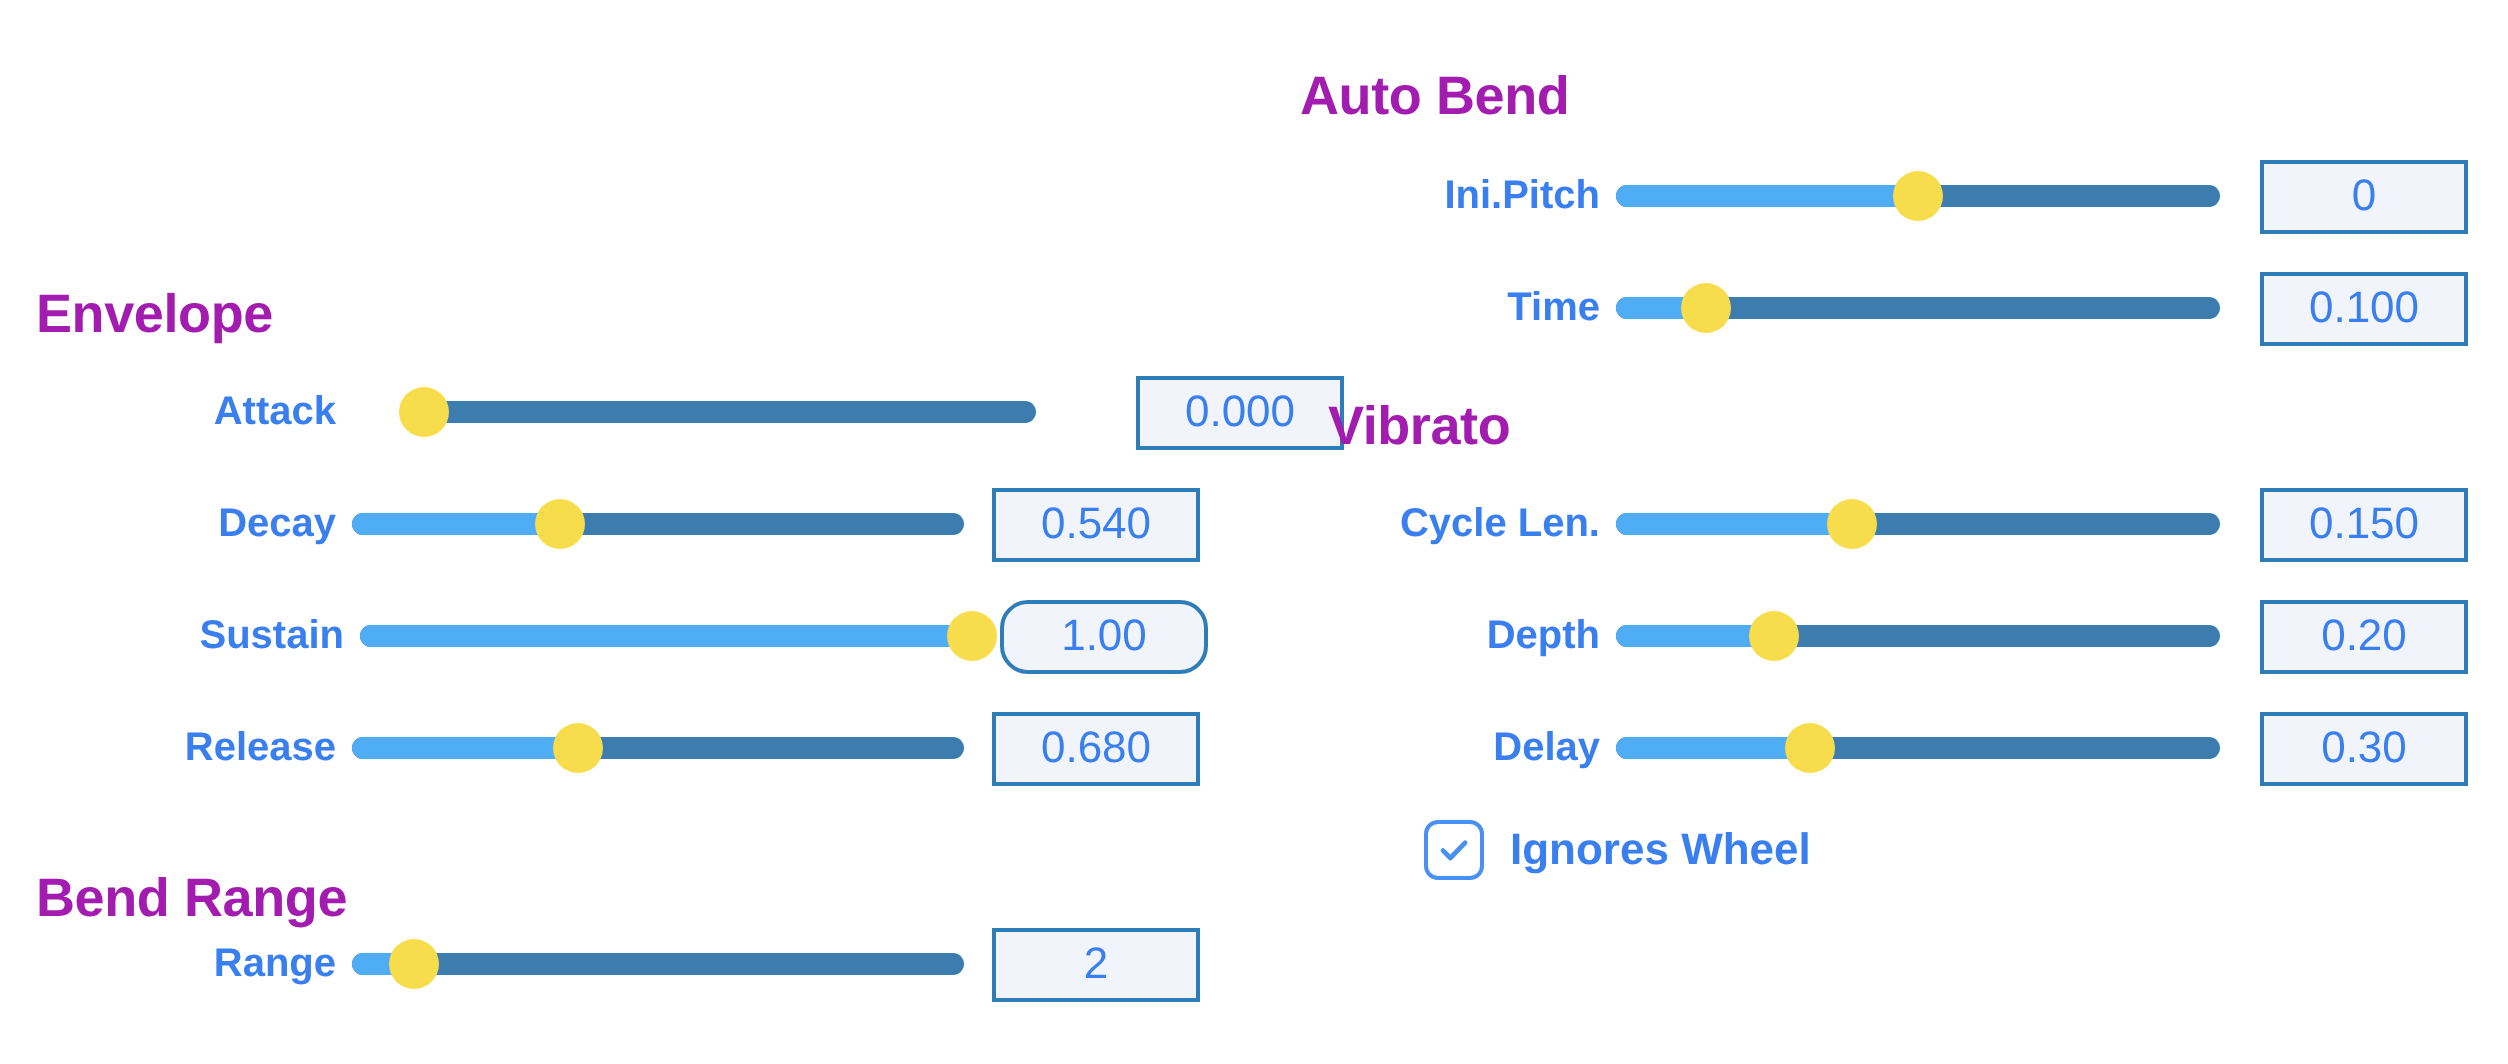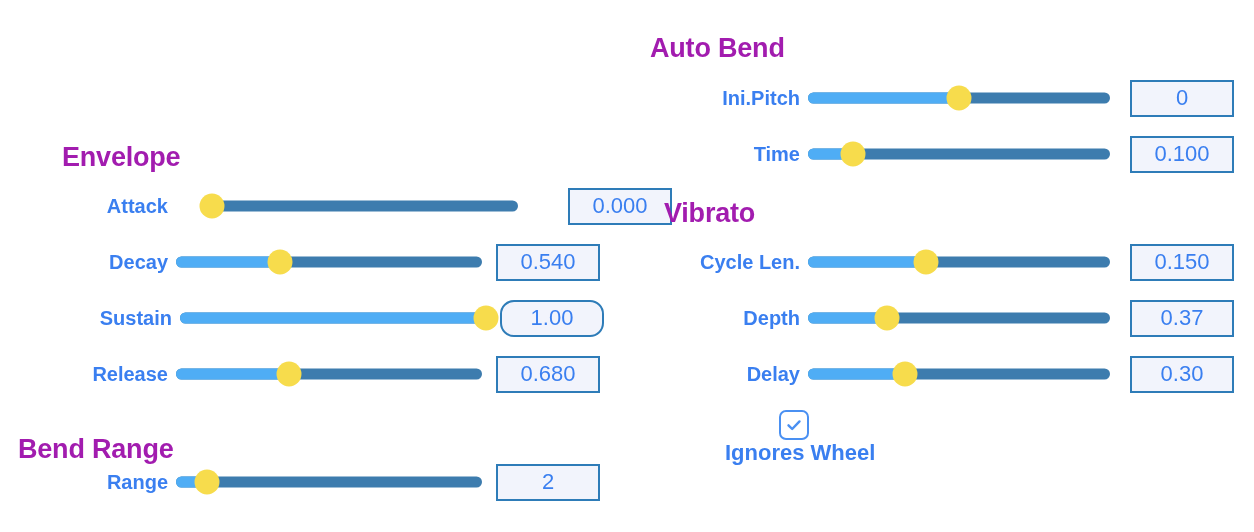--- a/index.html
+++ b/index.html
@@ -70,21 +70,21 @@
   .check-label{
     margin-left:13px;font-size:22px;font-weight:bold;color:#3a7ff0;
     white-space:nowrap;
   }
 </style>
 </head>
 <body>
 
 <div class="panel" id="left-panel">
 
-  <div class="group-title" style="left:18px;top:142px;margin-left:44px;">Envelope</div>
+  <div class="group-title" style="left:18px;top:142px;">Envelope</div>
 
   <div class="row" style="left:18px;top:186px;width:580px;gap:36px;">
     <div class="row-label" style="width:150px;">Attack</div>
     <div class="slider" style="margin-left:8px;width:306px;">
       <div class="track"></div>
       <div class="track-fill" style="width:0%;"></div>
       <div class="knob" style="left:0%;"></div>
     </div>
     <div class="value-box" style="margin-left:14px;width:104px;height:37px;">0.000</div>
   </div>
@@ -169,34 +169,34 @@
     <div class="value-box" style="margin-left:20px;width:104px;height:37px;">0.150</div>
   </div>
 
   <div class="row" style="left:10px;top:298px;width:600px;">
     <div class="row-label" style="width:150px;">Depth</div>
     <div class="slider" style="margin-left:8px;width:302px;">
       <div class="track"></div>
       <div class="track-fill" style="width:26%;"></div>
       <div class="knob" style="left:26%;"></div>
     </div>
-    <div class="value-box" style="margin-left:20px;width:104px;height:37px;">0.37</div>
+    <div class="value-box" style="margin-left:20px;width:104px;height:37px;">0.20</div>
   </div>
 
   <div class="row" style="left:10px;top:354px;width:600px;">
     <div class="row-label" style="width:150px;">Delay</div>
     <div class="slider" style="margin-left:8px;width:302px;">
       <div class="track"></div>
       <div class="track-fill" style="width:32%;"></div>
       <div class="knob" style="left:32%;"></div>
     </div>
     <div class="value-box" style="margin-left:20px;width:104px;height:37px;">0.30</div>
   </div>
 
-  <div class="check-row" style="left:72px;top:410px;flex-direction:column;">
+  <div class="check-row" style="left:72px;top:410px;">
     <div class="checkbox">
       <svg width="20" height="20" viewBox="0 0 20 20" aria-hidden="true">
         <path d="M4.5 10.3 L8.2 14 L15.5 6.4" fill="none" stroke="#4a90f2" stroke-width="2.4" stroke-linecap="round" stroke-linejoin="round"></path>
       </svg>
     </div>
     <div class="check-label">Ignores Wheel</div>
   </div>
 
 </div>
 

